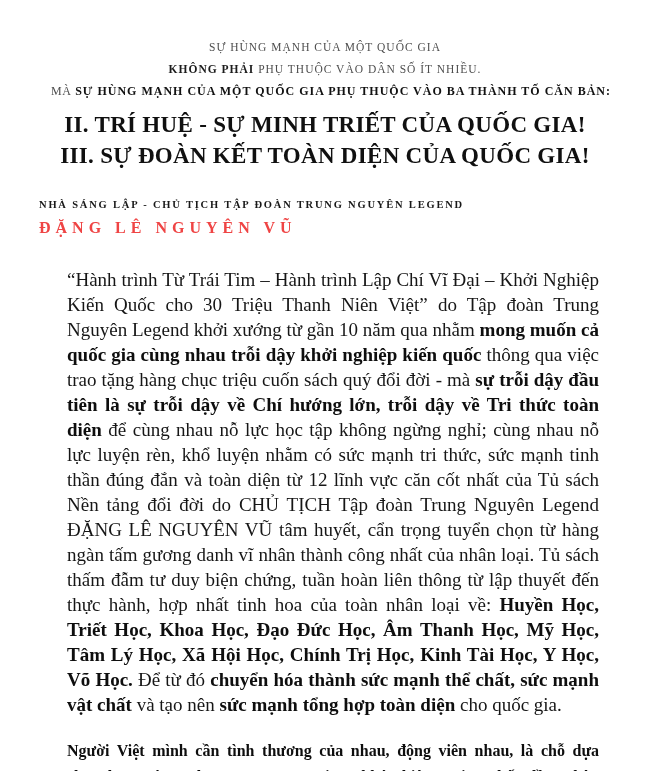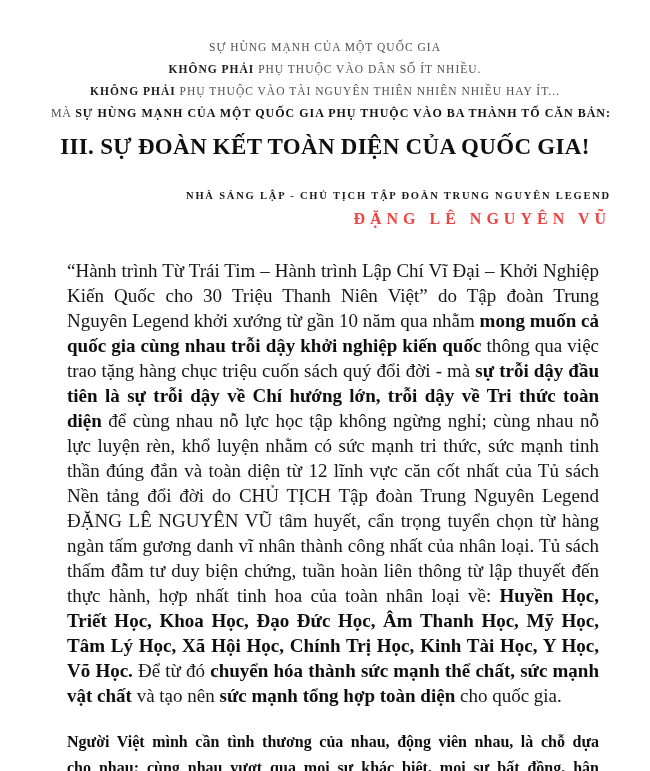--- a/index.html
+++ b/index.html
@@ -39,21 +39,21 @@
   .principles h1{
     margin:0;
     font-size:23px;
     line-height:31px;
     font-weight:700;
     letter-spacing:.3px;
     color:#101010;
     white-space:nowrap;
   }
   
-  .author{text-align:right;margin-top:26px;}
+  .author{text-align:left;margin-top:26px;}
   .author-title{
     margin:0;
     font-size:10.5px;
     font-weight:700;
     letter-spacing:1.8px;
     line-height:16px;
     color:#181818;
     white-space:nowrap;
   }
   .author-name{
@@ -85,25 +85,25 @@
   }
 </style>
 </head>
 <body>
 
 <div class="page">
 
   <header class="intro">
     <p class="intro-line">SỰ HÙNG MẠNH CỦA MỘT QUỐC GIA</p>
     <p class="intro-line"><b>KHÔNG PHẢI</b><span> PHỤ THUỘC VÀO DÂN SỐ ÍT NHIỀU.</span></p>
-    <p class="intro-line"><b>KHÔNG PHẢI</b><span> PHỤ THUỘC VÀO TÀI NGUYÊN THIÊN NHIÊN NHIỀU HAY ÍT...</span></p>
     <p class="intro-line conclusion"><span>MÀ </span><b>SỰ HÙNG MẠNH CỦA MỘT QUỐC GIA PHỤ THUỘC VÀO BA THÀNH TỐ CĂN BẢN:</b></p>
   </header>
 
   <section class="principles">
+    <h1>II. TRÍ HUỆ - SỰ MINH TRIẾT CỦA QUỐC GIA!</h1>
     <h1>III. SỰ ĐOÀN KẾT TOÀN DIỆN CỦA QUỐC GIA!</h1>
   </section>
 
   <section class="author">
     <p class="author-title">NHÀ SÁNG LẬP - CHỦ TỊCH TẬP ĐOÀN TRUNG NGUYÊN LEGEND</p>
     <p class="author-name">ĐẶNG LÊ NGUYÊN VŨ</p>
   </section>
 
   <section class="body-text">
     <p class="para"><span>“Hành trình Từ Trái Tim – Hành trình Lập Chí Vĩ Đại – Khởi Nghiệp Kiến Quốc cho 30 Triệu Thanh Niên Việt” do Tập đoàn Trung Nguyên Legend khởi xướng từ gần 10 năm qua nhằm </span><b>mong muốn cả quốc gia cùng nhau trỗi dậy khởi nghiệp kiến quốc</b><span> thông qua việc trao tặng hàng chục triệu cuốn sách quý đổi đời - mà </span><b>sự trỗi dậy đầu tiên là sự trỗi dậy về Chí hướng lớn, trỗi dậy về Tri thức toàn diện</b><span> để cùng nhau nỗ lực học tập không ngừng nghỉ; cùng nhau nỗ lực luyện rèn, khổ luyện nhằm có sức mạnh tri thức, sức mạnh tinh thần đúng đắn và toàn diện từ 12 lĩnh vực căn cốt nhất của Tủ sách Nền tảng đổi đời do CHỦ TỊCH Tập đoàn Trung Nguyên Legend ĐẶNG LÊ NGUYÊN VŨ tâm huyết, cẩn trọng tuyển chọn từ hàng ngàn tấm gương danh vĩ nhân thành công nhất của nhân loại. Tủ sách thấm đẫm tư duy biện chứng, tuần hoàn liên thông từ lập thuyết đến thực hành, hợp nhất tinh hoa của toàn nhân loại về: </span><b>Huyền Học, Triết Học, Khoa Học, Đạo Đức Học, Âm Thanh Học, Mỹ Học, Tâm Lý Học, Xã Hội Học, Chính Trị Học, Kinh Tài Học, Y Học, Võ Học.</b><span> Để từ đó </span><b>chuyển hóa thành sức mạnh thể chất, sức mạnh vật chất</b><span> và tạo nên </span><b>sức mạnh tổng hợp toàn diện</b><span> cho quốc gia.</span></p>

